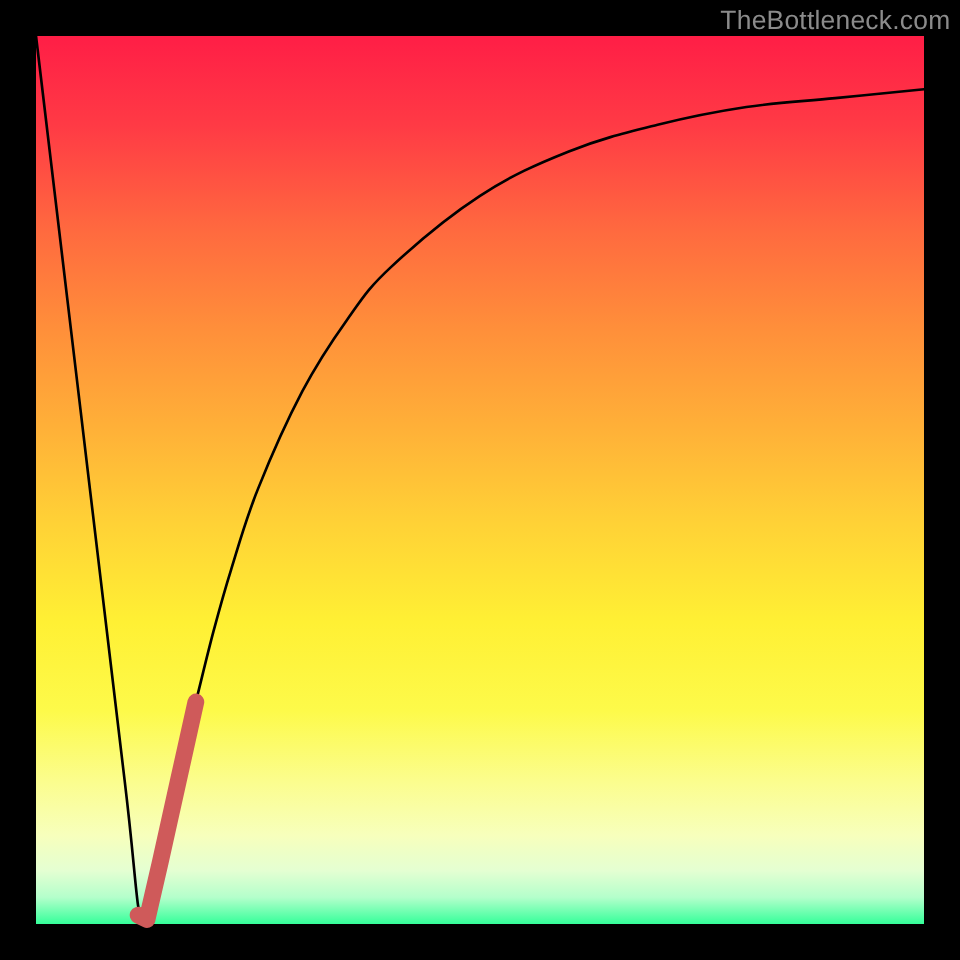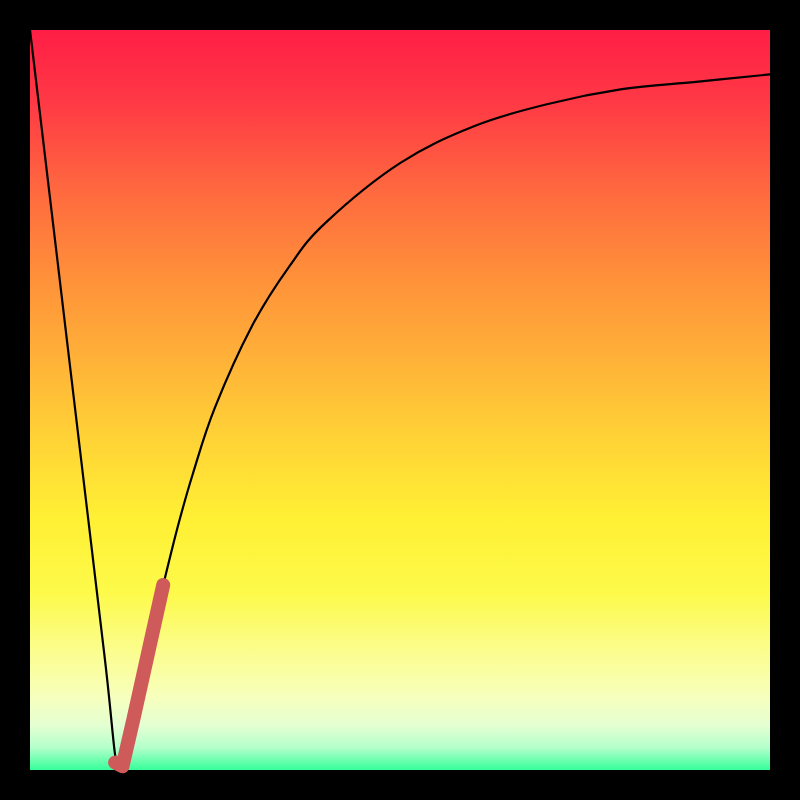--- a/index.html
+++ b/index.html
@@ -71,20 +71,21 @@
     stroke: #cf5a5a;
     stroke-width: 14;
     stroke-linecap: round;
     stroke-linejoin: round;
   }
 </style>
 </head>
 <body>
 
 <div class="frame">
+  <div class="watermark">TheBottleneck.com</div>
 
   <div class="plot">
     <svg class="curve" viewBox="0 0 740 740">
       <path id="black-path" class="black-curve" d="M 0 0 C 6.66 55.944, 23.68 198.912, 37 310.8 C 50.32 422.688, 64.676 544.344, 74 621.6 C 83.324 698.856, 83.472 729.344, 88.8 740 C 94.128 750.656, 98.272 703.444, 103.60000000000001 680.8 C 108.92800000000001 658.156, 113.072 636.844, 118.4 614.2 C 123.72800000000001 591.556, 127.87199999999999 576.312, 133.2 555 C 138.528 533.688, 142.672 515.78, 148 495.79999999999995 C 153.328 475.81999999999994, 156.14000000000001 465.312, 162.8 444 C 169.46 422.688, 174.344 404.04, 185 377.40000000000003 C 195.656 350.76000000000005, 208.68 321.308, 222 296 C 235.32 270.692, 245.68 255.44799999999995, 259 236.79999999999995 C 272.32 218.15199999999996, 276.02 211.04799999999994, 296 192.39999999999998 C 315.98 173.752, 343.36 150.51600000000002, 370 133.20000000000005 C 396.64 115.88400000000006, 417.36 106.85600000000005, 444 96.20000000000005 C 470.64 85.54400000000004, 491.36 80.66000000000003, 518 74 C 544.64 67.33999999999997, 565.36 63.19599999999994, 592 59.19999999999993 C 618.64 55.20399999999992, 639.36 54.46399999999993, 666 51.799999999999955 C 692.64 49.13599999999998, 726.68 45.73200000000006, 740 44.40000000000009"></path>
       <path id="red-path" class="red-mark" d="M 85.10000000000001 732.6 L 92.5 736.3 L 103.60000000000001 688.2 L 118.4 621.6 L 133.2 555"></path>
     </svg>
   </div>
 </div>
 
 </body></html>

